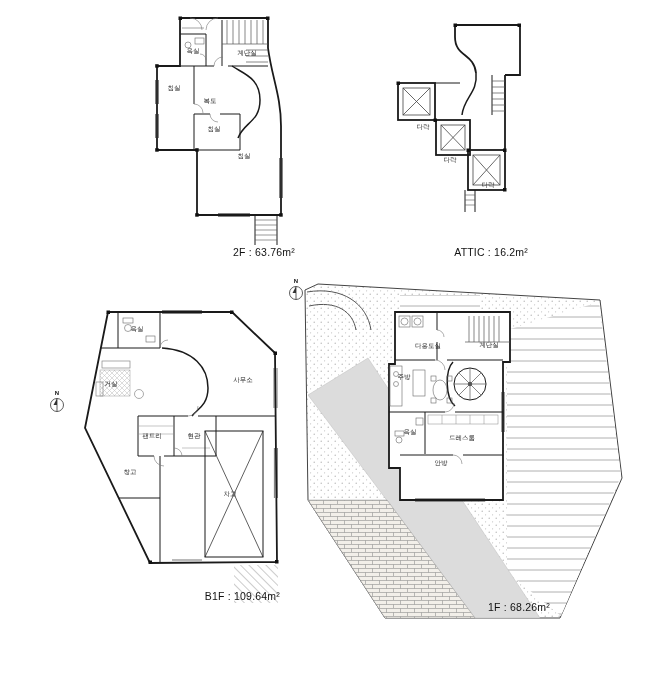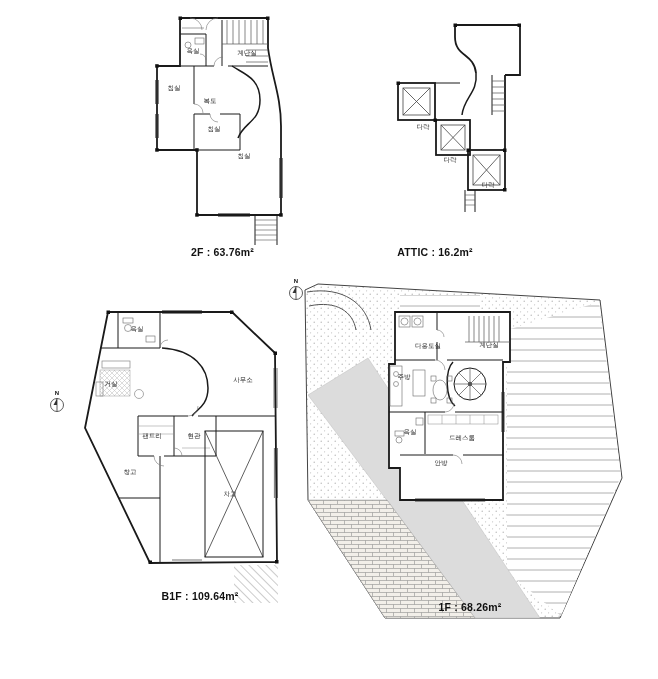--- a/index.html
+++ b/index.html
@@ -1,20 +1,20 @@
 <!DOCTYPE html>
 <html><head>
 <meta charset="utf-8">
 <style>
   html,body{margin:0;padding:0;background:#fff;}
   body{width:658px;height:679px;position:relative;overflow:hidden;
        font-family:"Liberation Sans",sans-serif;}
   .plan{position:absolute;}
-  .caption{position:absolute;font-size:10.5px;font-weight:700;color:#111;
-           text-align:center;letter-spacing:.2px;}
+  .caption{position:absolute;font-size:10.5px;font-weight:400;color:#111;
+           text-align:right;letter-spacing:.2px;}
   svg text{font-family:"Liberation Sans",sans-serif;font-size:6.5px;fill:#222;
            text-anchor:middle;}
   svg text.north{font-size:6px;font-weight:bold;fill:#111;}
 </style>
 </head>
 <body>
 
 <svg class="plan" style="left:148px;top:8px" width="145" height="245" viewBox="0 0 145 245">
   <g fill="none" stroke="#1a1a1a" stroke-width="1.8">
     <path d="M32,10 L120,10 L120,40 C124,70 133,88 133,118 L133,207 L49,207 L49,142 L9,142 L9,58 L32,58 Z"></path>
@@ -273,15 +273,15 @@
     <text x="143" y="76">다용도실</text>
     <text x="204" y="75">계단실</text>
     <text x="119" y="107">주방</text>
     <text x="125" y="162">욕실</text>
     <text x="177" y="168">드레스룸</text>
     <text x="156" y="193">안방</text>
   </g>
 </svg>
 
 <div class="caption" style="left:150px;top:246px;width:145px">2F : 63.76m²</div>
-<div class="caption" style="left:360px;top:246px;width:150px">ATTIC : 16.2m²</div>
+<div class="caption" style="left:378px;top:246px;width:150px">ATTIC : 16.2m²</div>
 <div class="caption" style="left:120px;top:590px;width:160px">B1F : 109.64m²</div>
 <div class="caption" style="left:390px;top:601px;width:160px">1F : 68.26m²</div>
 
 </body></html>

